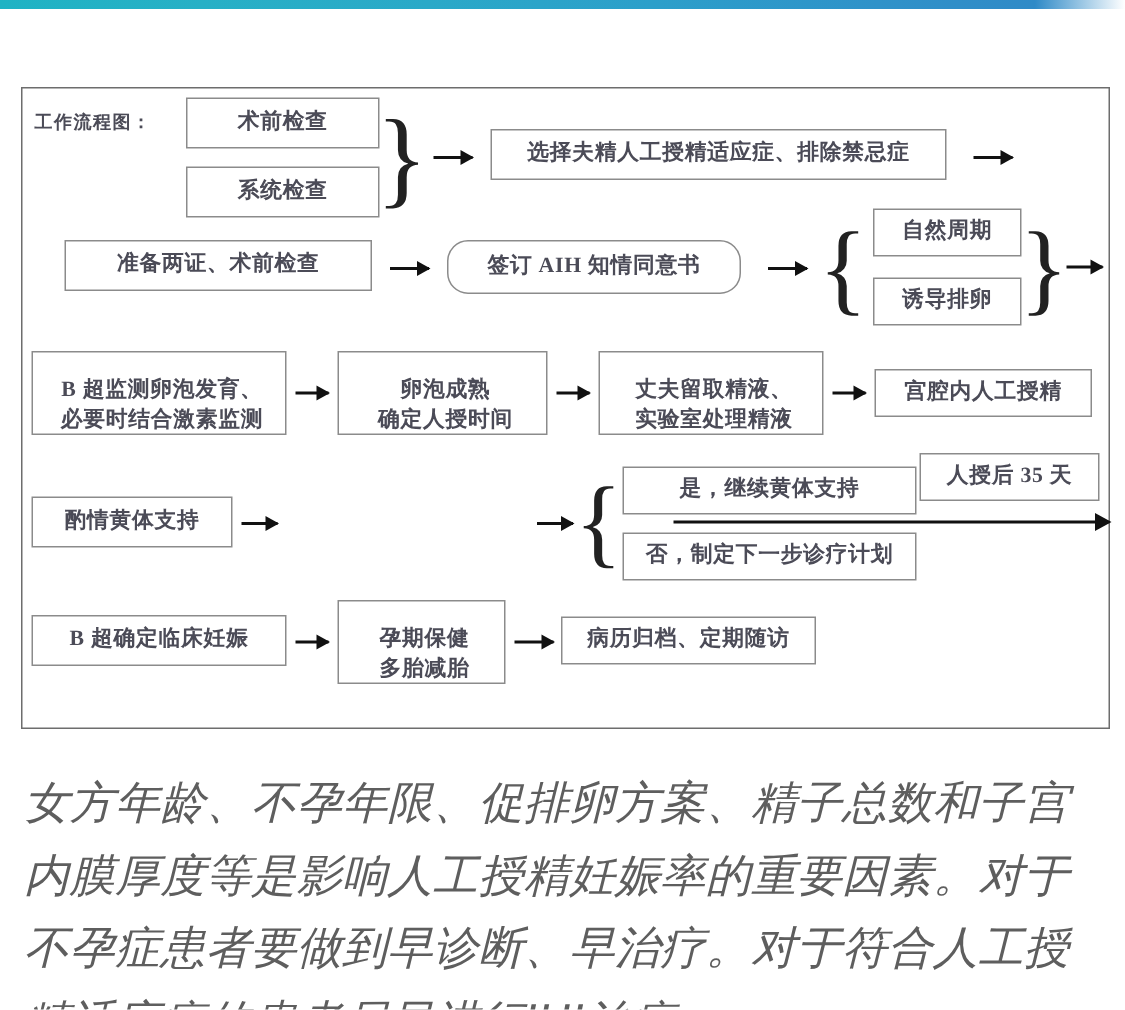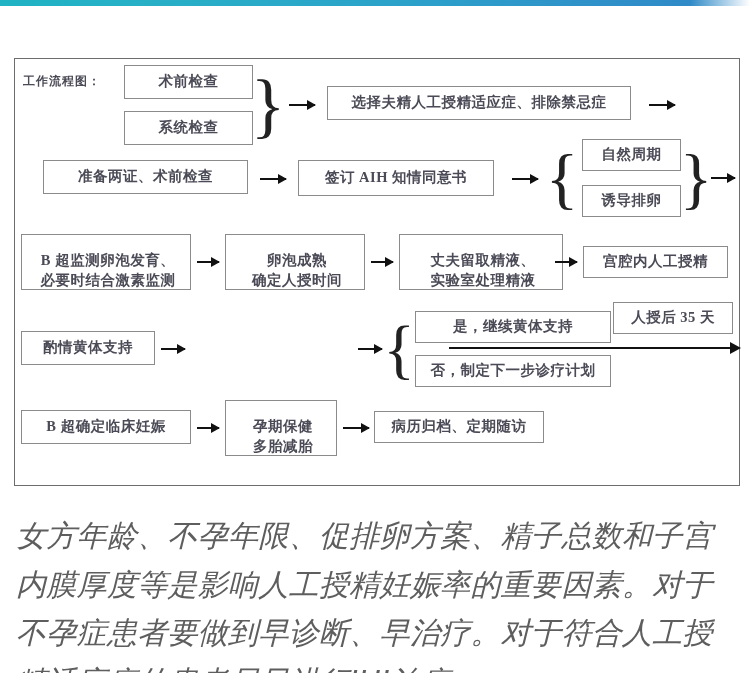--- a/index.html
+++ b/index.html
@@ -154,21 +154,21 @@
   <div class="arrow" style="left:274px; top:45px; width:26px;"></div>
 
   <div class="node" style="left:312px; top:27px; width:304px; height:34px;text-align:right;">选择夫精人工授精适应症、排除禁忌症</div>
 
   <div class="arrow" style="left:634px; top:45px; width:26px;"></div>
 
   <div class="node" style="left:28px; top:101px; width:205px; height:34px;">准备两证、术前检查</div>
 
   <div class="arrow" style="left:245px; top:119px; width:26px;"></div>
 
-  <div class="node" style="left:283px; top:101px; width:196px; height:36px;">签订 AIH 知情同意书</div>
+  <div class="node" style="left:283px; top:101px; width:196px; height:36px;border-radius:14px;">签订 AIH 知情同意书</div>
 
   <div class="arrow" style="left:497px; top:119px; width:26px;"></div>
 
   <div class="brace" style="left:534px; top:80px; width:26px; height:78px; font-size:68px;">{</div>
 
   <div class="node" style="left:567px; top:80px; width:99px; height:32px;">自然周期</div>
 
   <div class="node" style="left:567px; top:126px; width:99px; height:32px;">诱导排卵</div>
 
   <div class="brace" style="left:670px; top:80px; width:22px; height:78px; font-size:68px;">}</div>
@@ -182,21 +182,21 @@
 
   <div class="arrow" style="left:182px; top:202px; width:22px;"></div>
 
   <div class="node two-line" style="left:210px; top:175px; width:140px; height:56px;">
     <span>卵泡成熟</span>
     <span>确定人授时间</span>
   </div>
 
   <div class="arrow" style="left:356px; top:202px; width:22px;"></div>
 
-  <div class="node two-line" style="left:384px; top:175px; width:164px; height:56px;">
+  <div class="node two-line" style="left:384px; top:175px; width:150px; height:56px;">
     <span>丈夫留取精液、</span>
     <span>实验室处理精液</span>
   </div>
 
   <div class="arrow" style="left:540px; top:202px; width:22px;"></div>
 
   <div class="node" style="left:568px; top:187px; width:145px; height:32px;">宫腔内人工授精</div>
 
   <div class="node" style="left:6px; top:272px; width:134px; height:34px;">酌情黄体支持</div>
 

